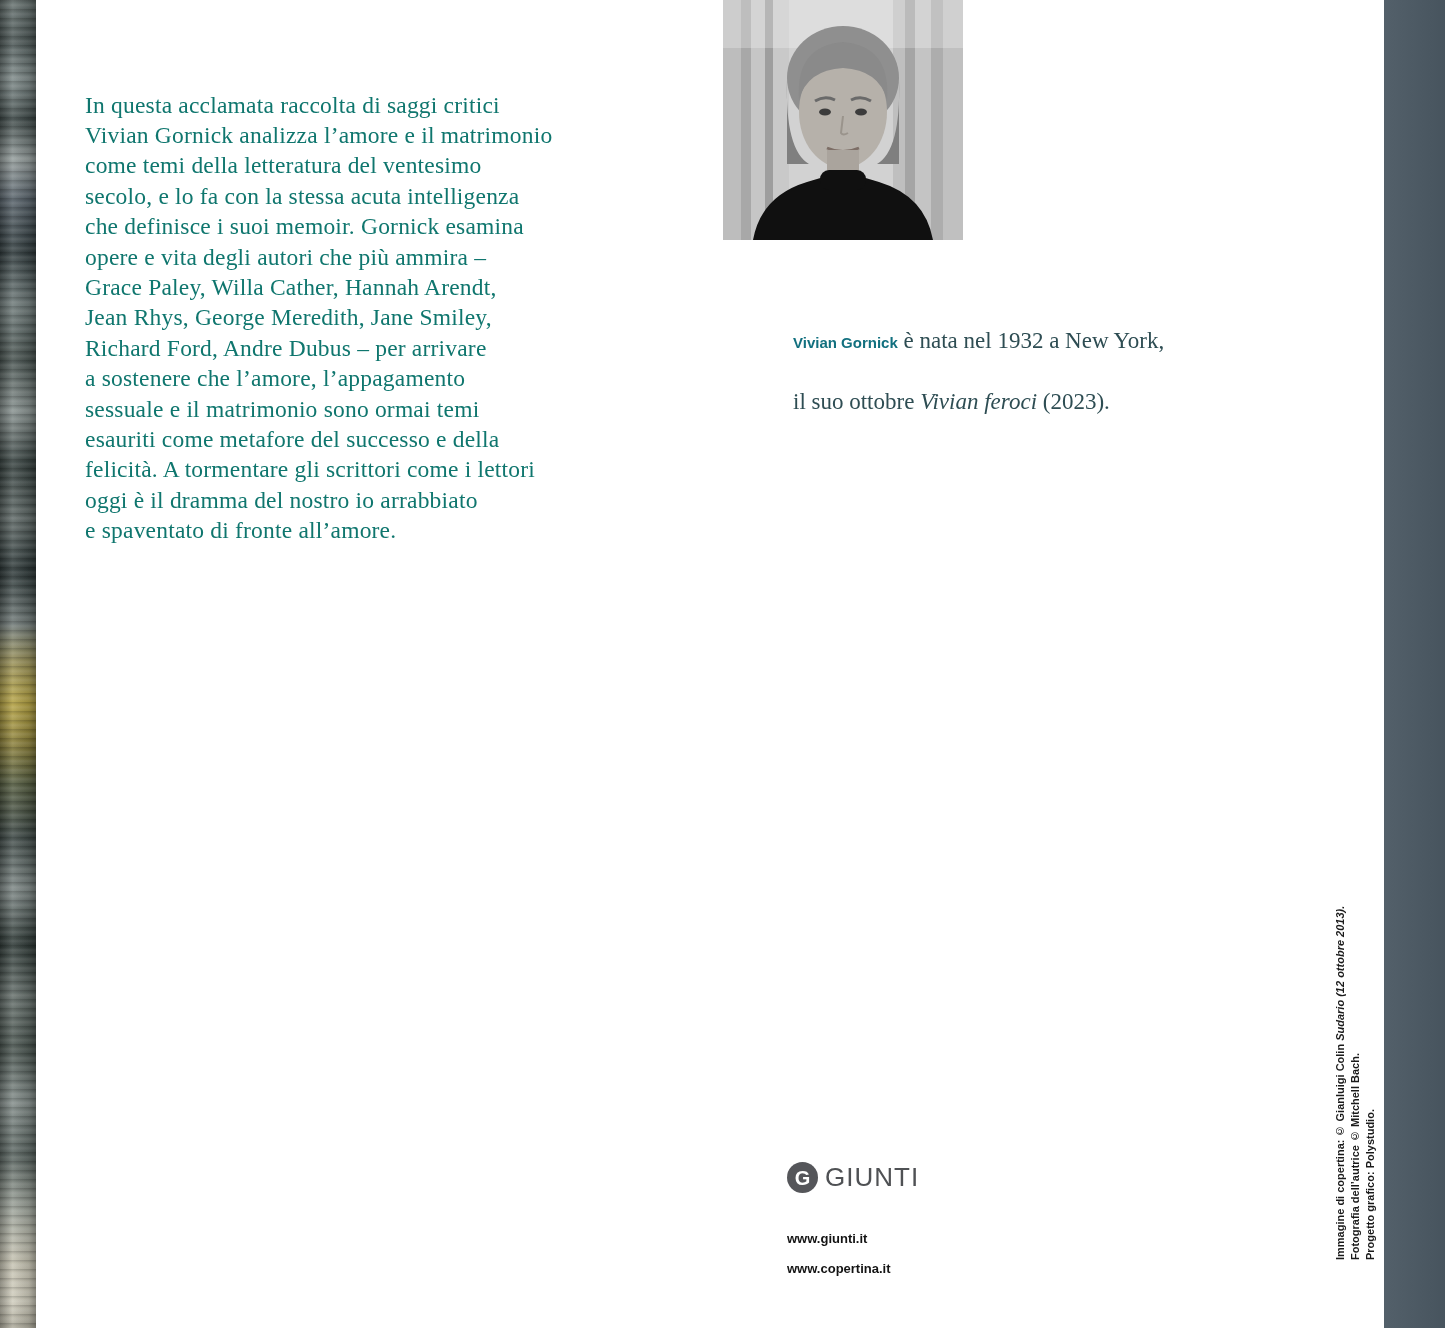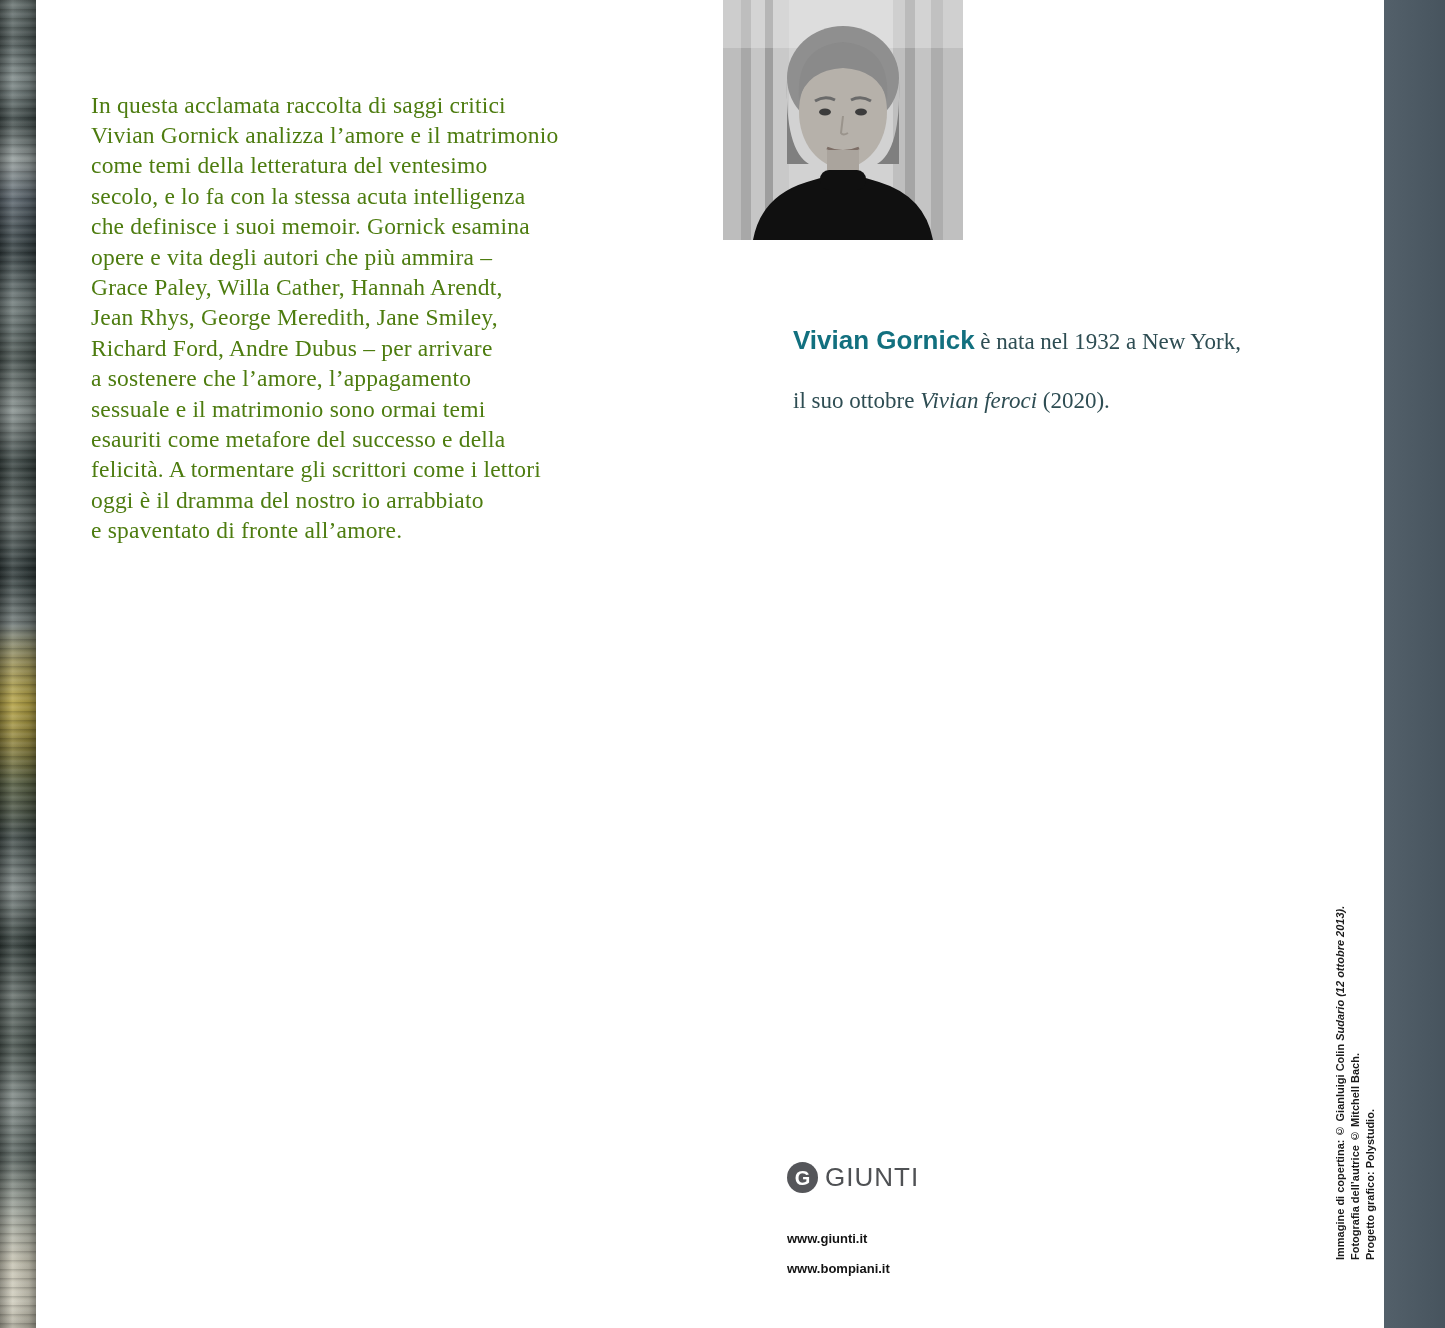--- a/index.html
+++ b/index.html
@@ -28,42 +28,42 @@
   }
 
   
   .right-strip {
     position: absolute; right: 0; top: 0; width: 61px; height: 1328px;
     background: linear-gradient(90deg, #53606a, #47545e);
   }
 
   
   .flap-text {
-    position: absolute; left: 91px; top: 66px; width: 575px;
+    position: absolute; left: 85px; top: 66px; width: 575px;
     font-size: 23.5px; line-height: 30.4px;
     letter-spacing: 0.2px;
-    color: #4d7c0f;
+    color: #0f766e;
   }
 
   
   .photo {
     position: absolute; left: 723px; top: 0; width: 240px; height: 240px;
     line-height: 0;
   }
 
   
   .bio {
     position: absolute; left: 793px; top: 303px; width: 500px;
     font-size: 23px; line-height: 29.6px;
     color: #2e4d53;
   }
   .bio-name {
     font-family: "Liberation Sans", sans-serif;
     font-weight: 700;
-    font-size: 26px;
+    font-size: 15px;
     color: #12707f;
   }
   .book-title { font-style: italic; }
 
   
   .publisher { position: absolute; left: 787px; top: 1160px; }
   .logo-row { display: flex; align-items: center; gap: 7px; height: 34px; }
   .g-mark { width: 31px; height: 31px; }
   .g-wordmark {
     font-family: "Liberation Sans", sans-serif;
@@ -135,34 +135,34 @@
     <rect x="104" y="150" width="32" height="34" fill="#aaa49d"></rect>
 
     <path d="M30 240 Q38 196 84 182 L104 176 Q120 186 136 176 L156 182 Q202 196 210 240 Z" fill="#101010"></path>
     <rect x="97" y="170" width="46" height="20" rx="9" fill="#101010"></rect>
   </svg>
 </div>
 
 <p class="bio">
   <span class="bio-name">Vivian Gornick</span><span> è nata nel 1932 a New York,</span><br>
   <br>
-  <span>il suo ottobre </span><span class="book-title">Vivian feroci</span><span> (2020).</span>
+  <span>il suo ottobre </span><span class="book-title">Vivian feroci</span><span> (2023).</span>
 </p>
 
 <div class="publisher">
   <div class="logo-row">
     <svg class="g-mark" viewBox="0 0 31 31">
       <circle cx="15.5" cy="15.5" r="15.5" fill="#55565a"></circle>
       <text x="15.5" y="22.5" text-anchor="middle" font-family="Liberation Sans, sans-serif" font-weight="700" font-size="20" fill="#ffffff">G</text>
     </svg>
     <span class="g-wordmark">GIUNTI</span>
   </div>
   <div class="pub-links">
     <div>www.giunti.it</div>
-    <div>www.bompiani.it</div>
+    <div>www.copertina.it</div>
   </div>
 </div>
 
 <div class="credits">
   <span class="credit-line"><span>Immagine di copertina: © Gianluigi Colin </span><span class="credit-italic">Sudario (12 ottobre 2013).</span></span>
   <span class="credit-line">Fotografia dell’autrice © Mitchell Bach.</span>
   <span class="credit-line">Progetto grafico: Polystudio.</span>
 </div>
 
 </body></html>

